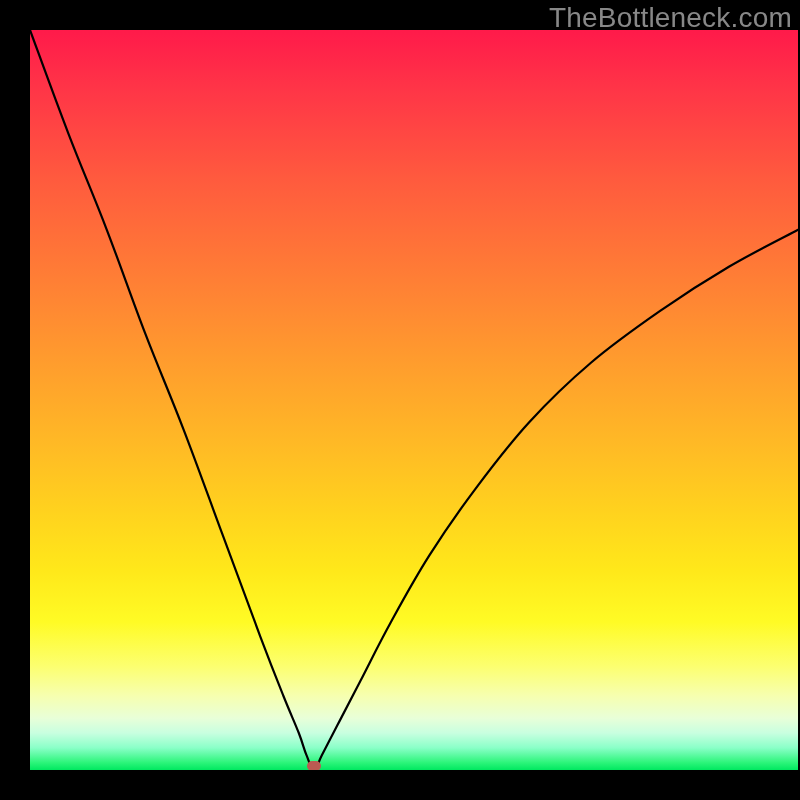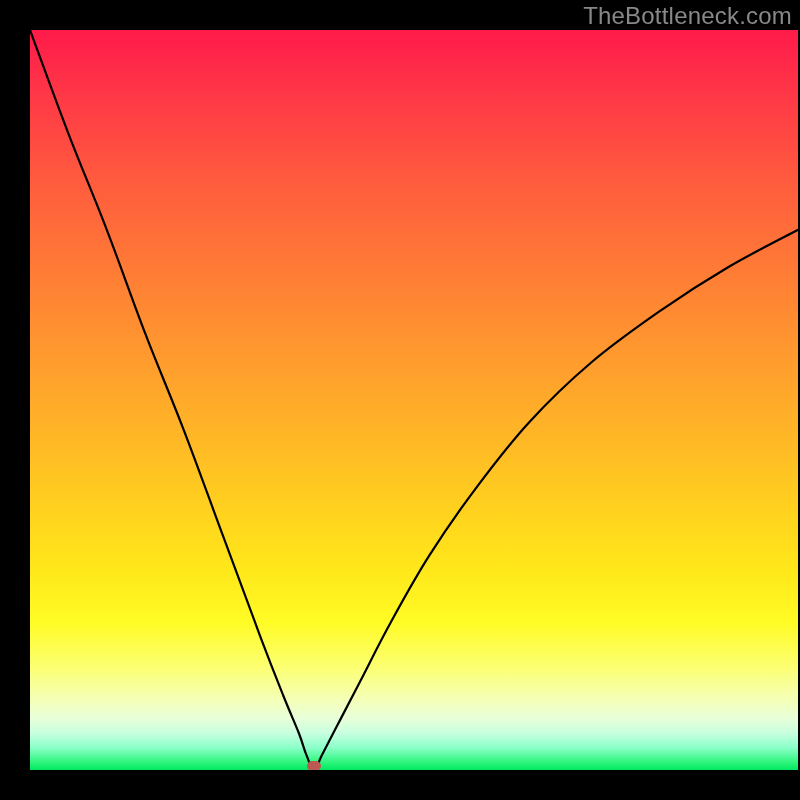--- a/index.html
+++ b/index.html
@@ -9,21 +9,21 @@
     background: #000;
     position: relative;
     overflow: hidden;
     font-family: Arial, Helvetica, sans-serif;
   }
   .watermark {
     position: absolute;
     top: 2px;
     right: 8px;
     color: #888;
-    font-size: 24px;
+    font-size: 28px;
     font-weight: 400;
     letter-spacing: 0.2px;
     z-index: 5;
   }
   .plot-area {
     position: absolute;
     left: 30px;
     top: 30px;
     width: 768px;
     height: 740px;

